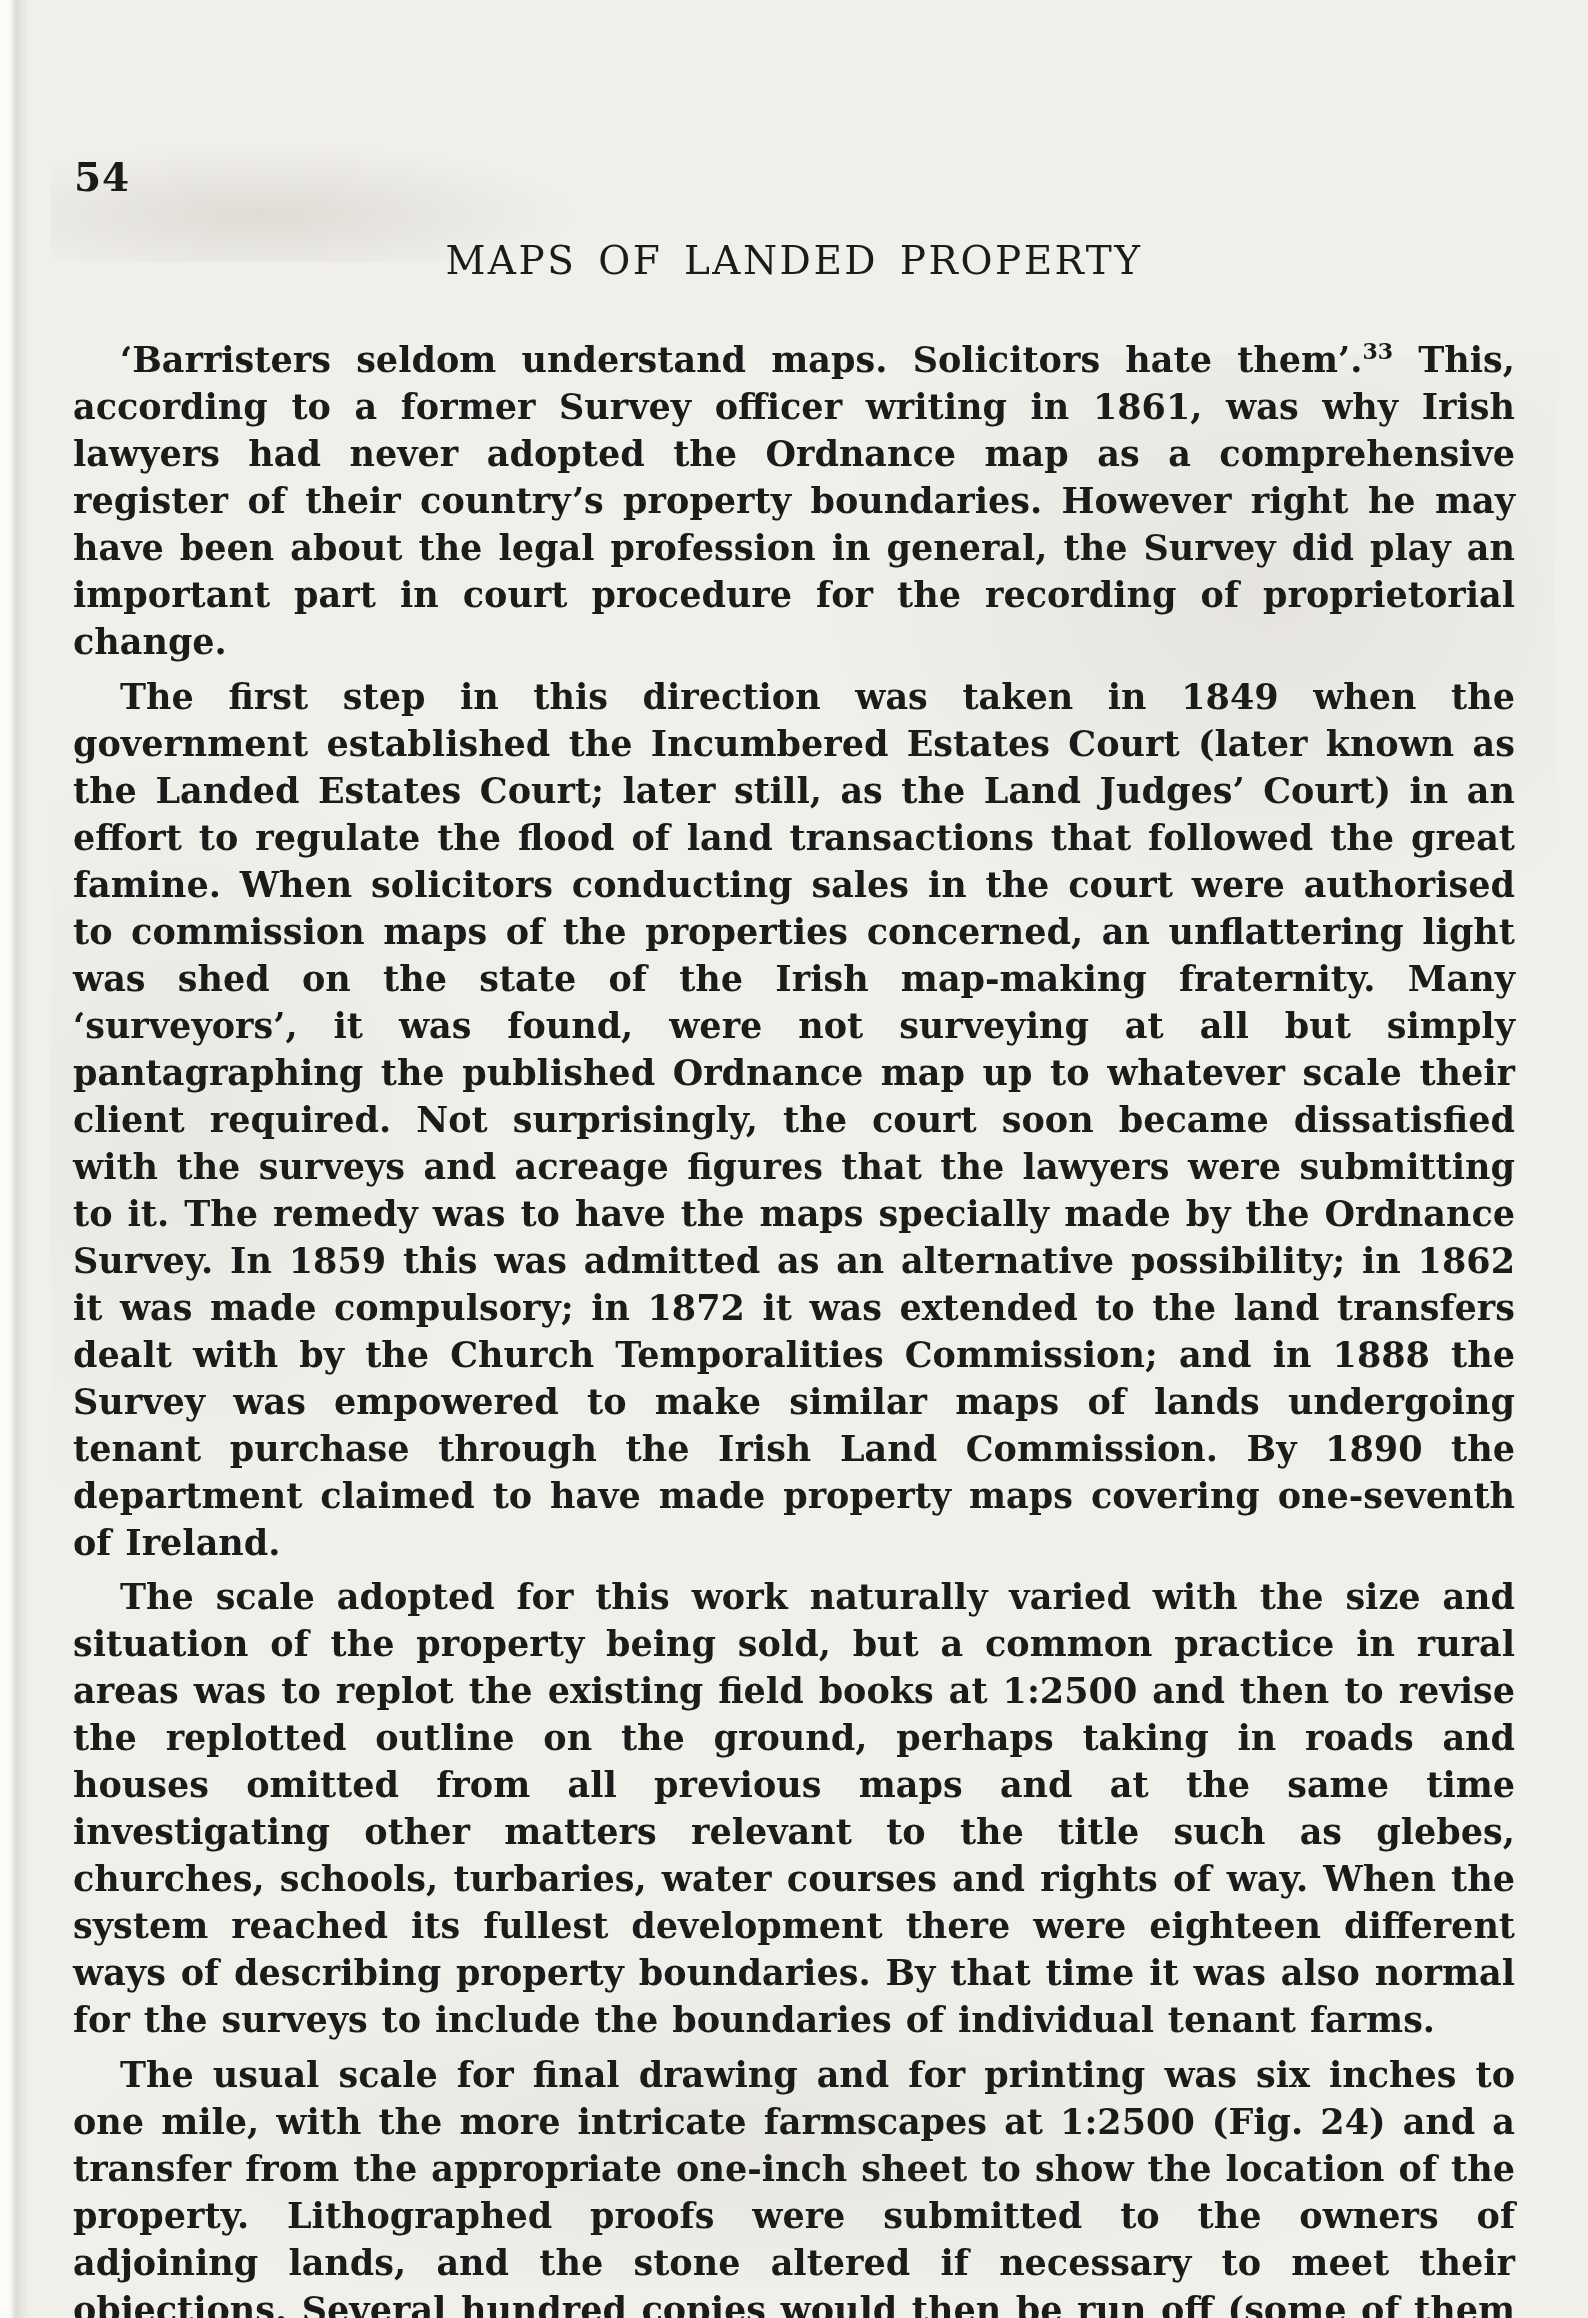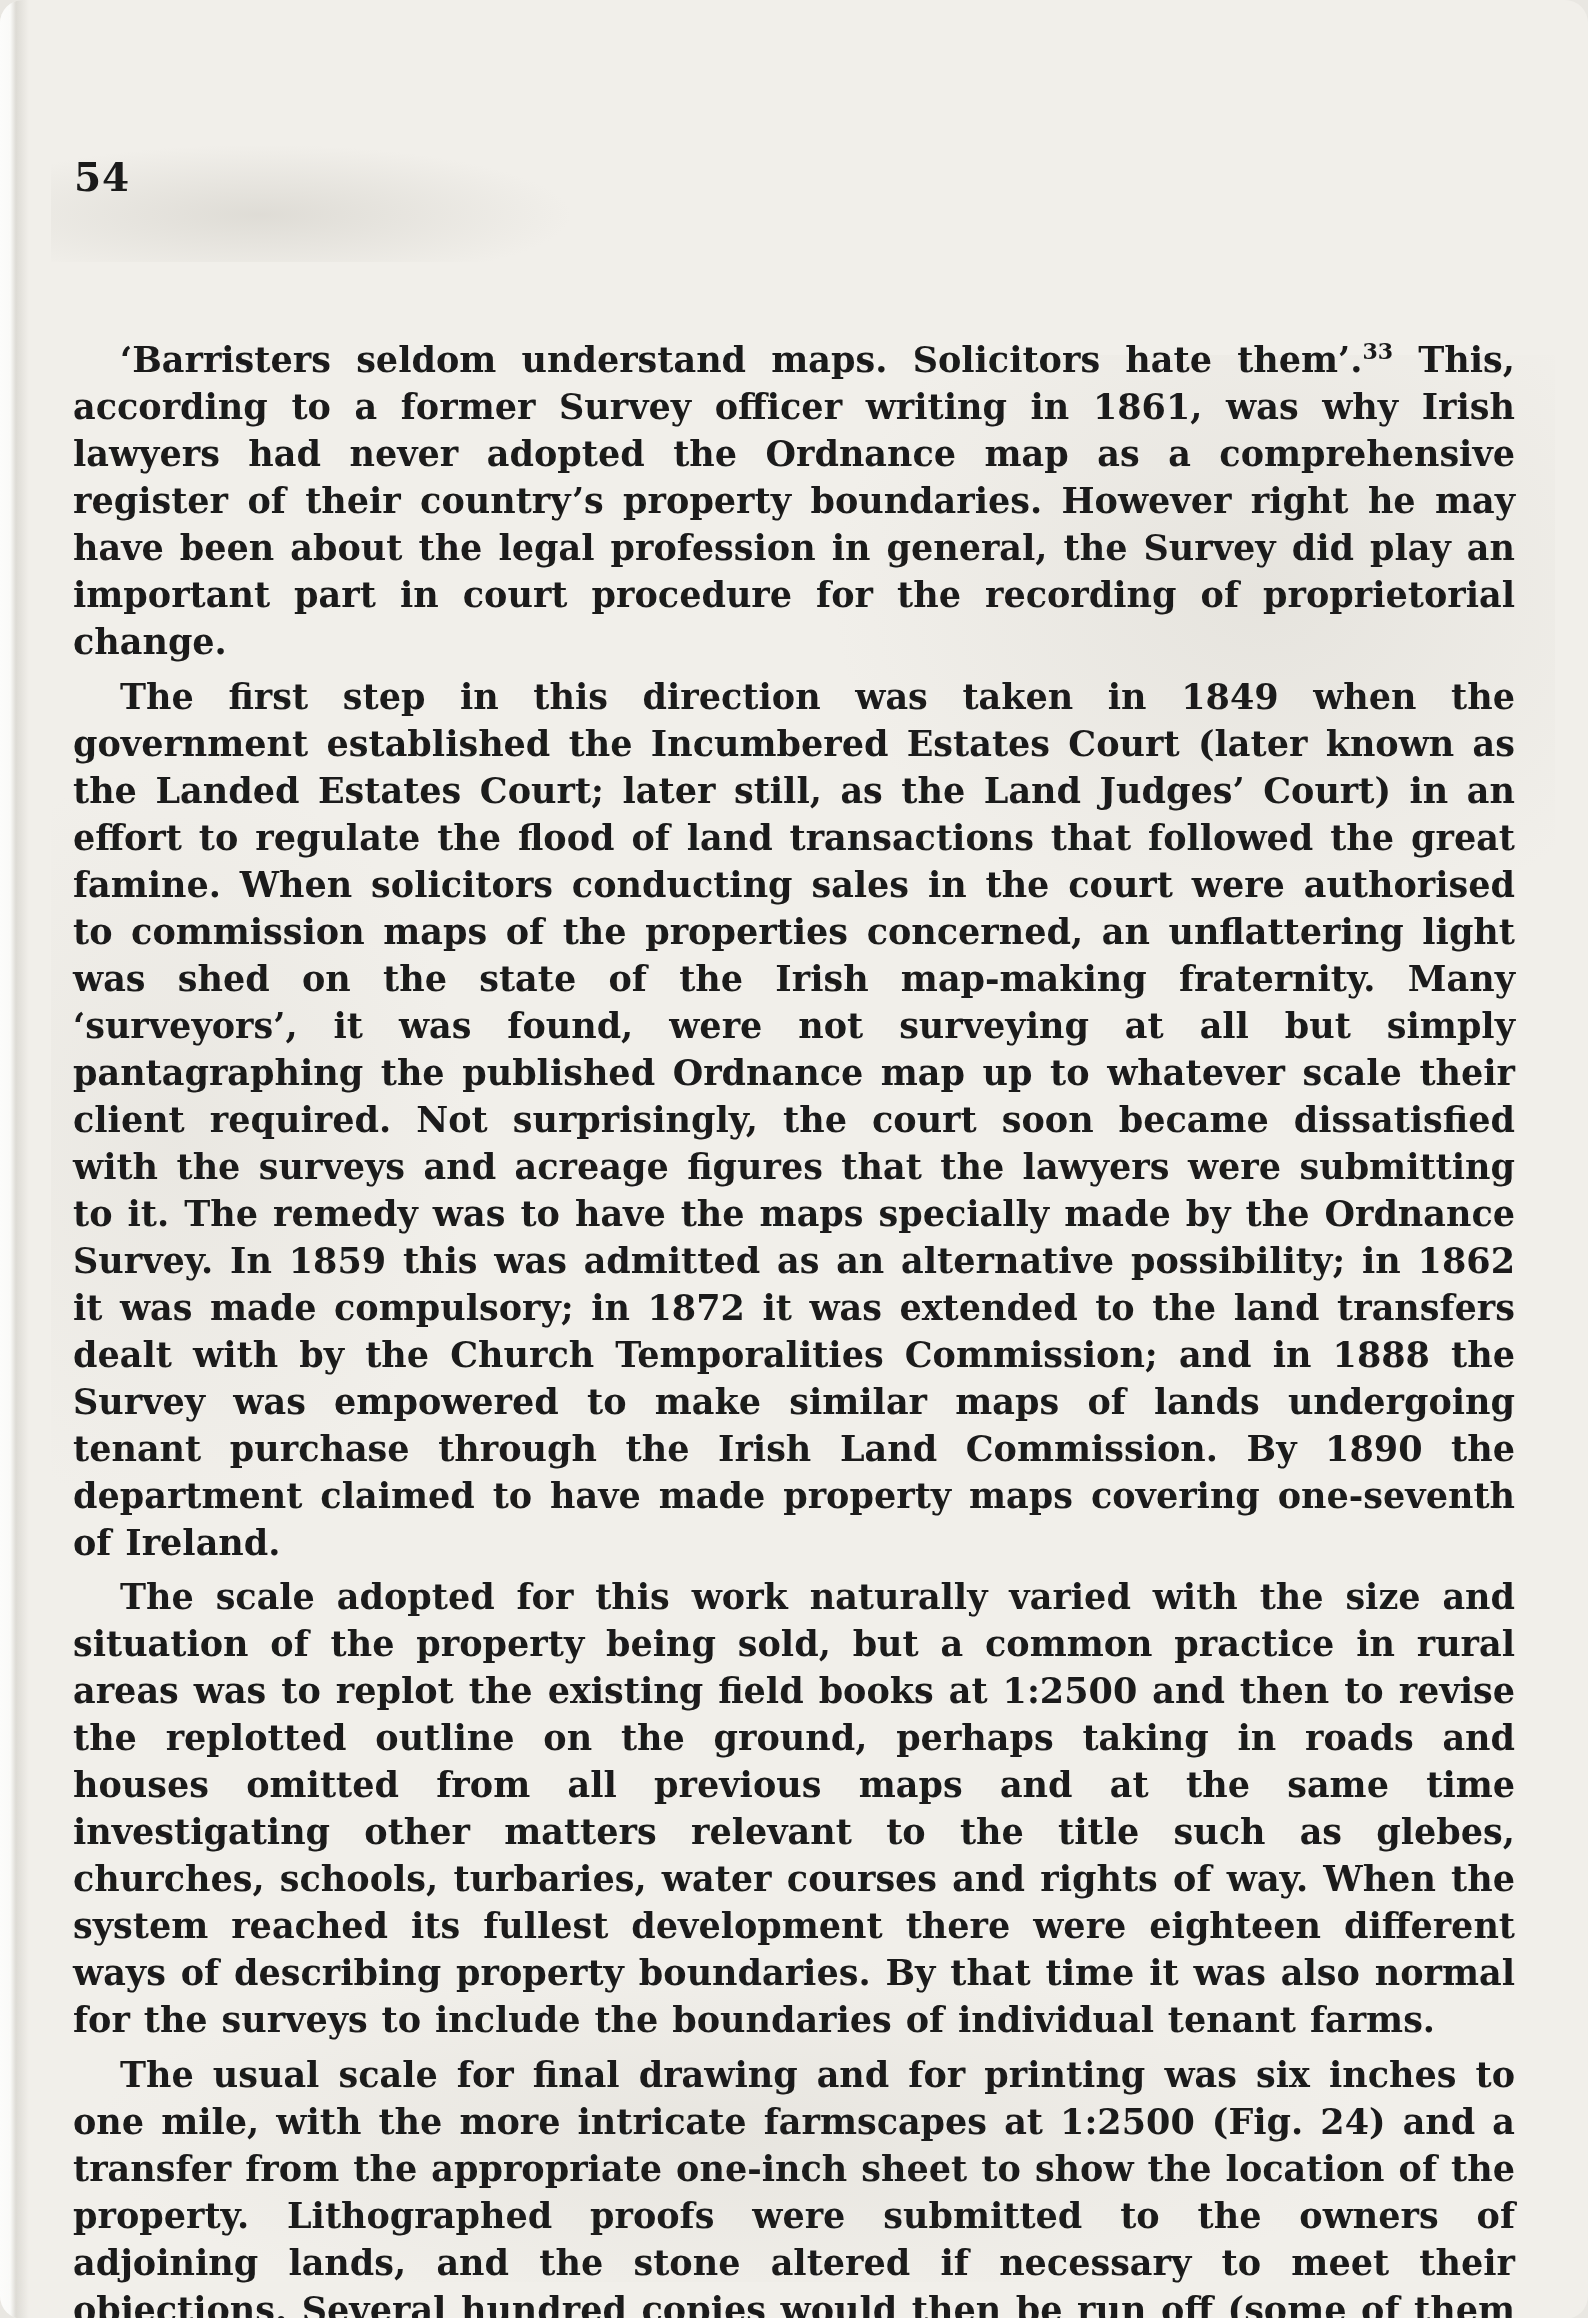--- a/index.html
+++ b/index.html
@@ -8,21 +8,20 @@
     background: #e9e7e2;
   }
   .page {
     position: relative;
     width: 1588px;
     height: 2319px;
     background: #f1efea;
     overflow: hidden;
     font-family: "DejaVu Serif", "Liberation Serif", serif;
     color: #1b1b1b;
-    border-radius: 23px;
   }
   
   .scan-edge {
     position: absolute;
     left: 0; top: 0;
     width: 29px; height: 100%;
     background: linear-gradient(90deg, #fcfcfb 0%, #fafaf8 35%, #dddbd5 55%, #f1efea 100%);
   }
   .blotch {
     position: absolute;
@@ -93,20 +92,21 @@
 <div class="page">
 
   <div class="scan-edge"></div>
   <div class="blotch blotch-1"></div>
   <div class="blotch blotch-2"></div>
   <div class="blotch blotch-3"></div>
   <div class="blotch blotch-4"></div>
 
   <div class="page-number">54</div>
 
+  <h1 class="heading">MAPS OF LANDED PROPERTY</h1>
 
   <div class="text-column">
 
     <p class="para"><span>‘Barristers seldom understand maps. Solicitors hate them’.</span><sup class="fn-ref">33</sup><span> This, according to a former Survey officer writing in 1861, was why Irish lawyers had never adopted the Ordnance map as a comprehensive register of their country’s property boundaries. However right he may have been about the legal profession in general, the Survey did play an important part in court procedure for the recording of proprietorial change.</span></p>
 
     <p class="para">The first step in this direction was taken in 1849 when the government established the Incumbered Estates Court (later known as the Landed Estates Court; later still, as the Land Judges’ Court) in an effort to regulate the flood of land transactions that followed the great famine. When solicitors conducting sales in the court were authorised to commission maps of the properties concerned, an unflattering light was shed on the state of the Irish map-making fraternity. Many ‘surveyors’, it was found, were not surveying at all but simply pantagraphing the published Ordnance map up to whatever scale their client required. Not surprisingly, the court soon became dissatisfied with the surveys and acreage figures that the lawyers were submitting to it. The remedy was to have the maps specially made by the Ordnance Survey. In 1859 this was admitted as an alternative possibility; in 1862 it was made compulsory; in 1872 it was extended to the land transfers dealt with by the Church Temporalities Commission; and in 1888 the Survey was empowered to make similar maps of lands undergoing tenant purchase through the Irish Land Commission. By 1890 the department claimed to have made property maps covering one-seventh of Ireland.</p>
 
     <p class="para">The scale adopted for this work naturally varied with the size and situation of the property being sold, but a common practice in rural areas was to replot the existing field books at 1:2500 and then to revise the replotted outline on the ground, perhaps taking in roads and houses omitted from all previous maps and at the same time investigating other matters relevant to the title such as glebes, churches, schools, turbaries, water courses and rights of way. When the system reached its fullest development there were eighteen different ways of describing property boundaries. By that time it was also normal for the surveys to include the boundaries of individual tenant farms.</p>
 
     <p class="para">The usual scale for final drawing and for printing was six inches to one mile, with the more intricate farmscapes at 1:2500 (Fig. 24) and a transfer from the appropriate one-inch sheet to show the location of the property. Lithographed proofs were submitted to the owners of adjoining lands, and the stone altered if necessary to meet their objections. Several hundred copies would then be run off (some of them on parchment to be attached to title deeds) and supplied to interested parties. Besides the maps, the Phoenix Park records include rentals, lists of rights and easements, statements of conditions of sale, and descriptive particulars; the last may contain a photograph of the principal residence on the estate.</p>

